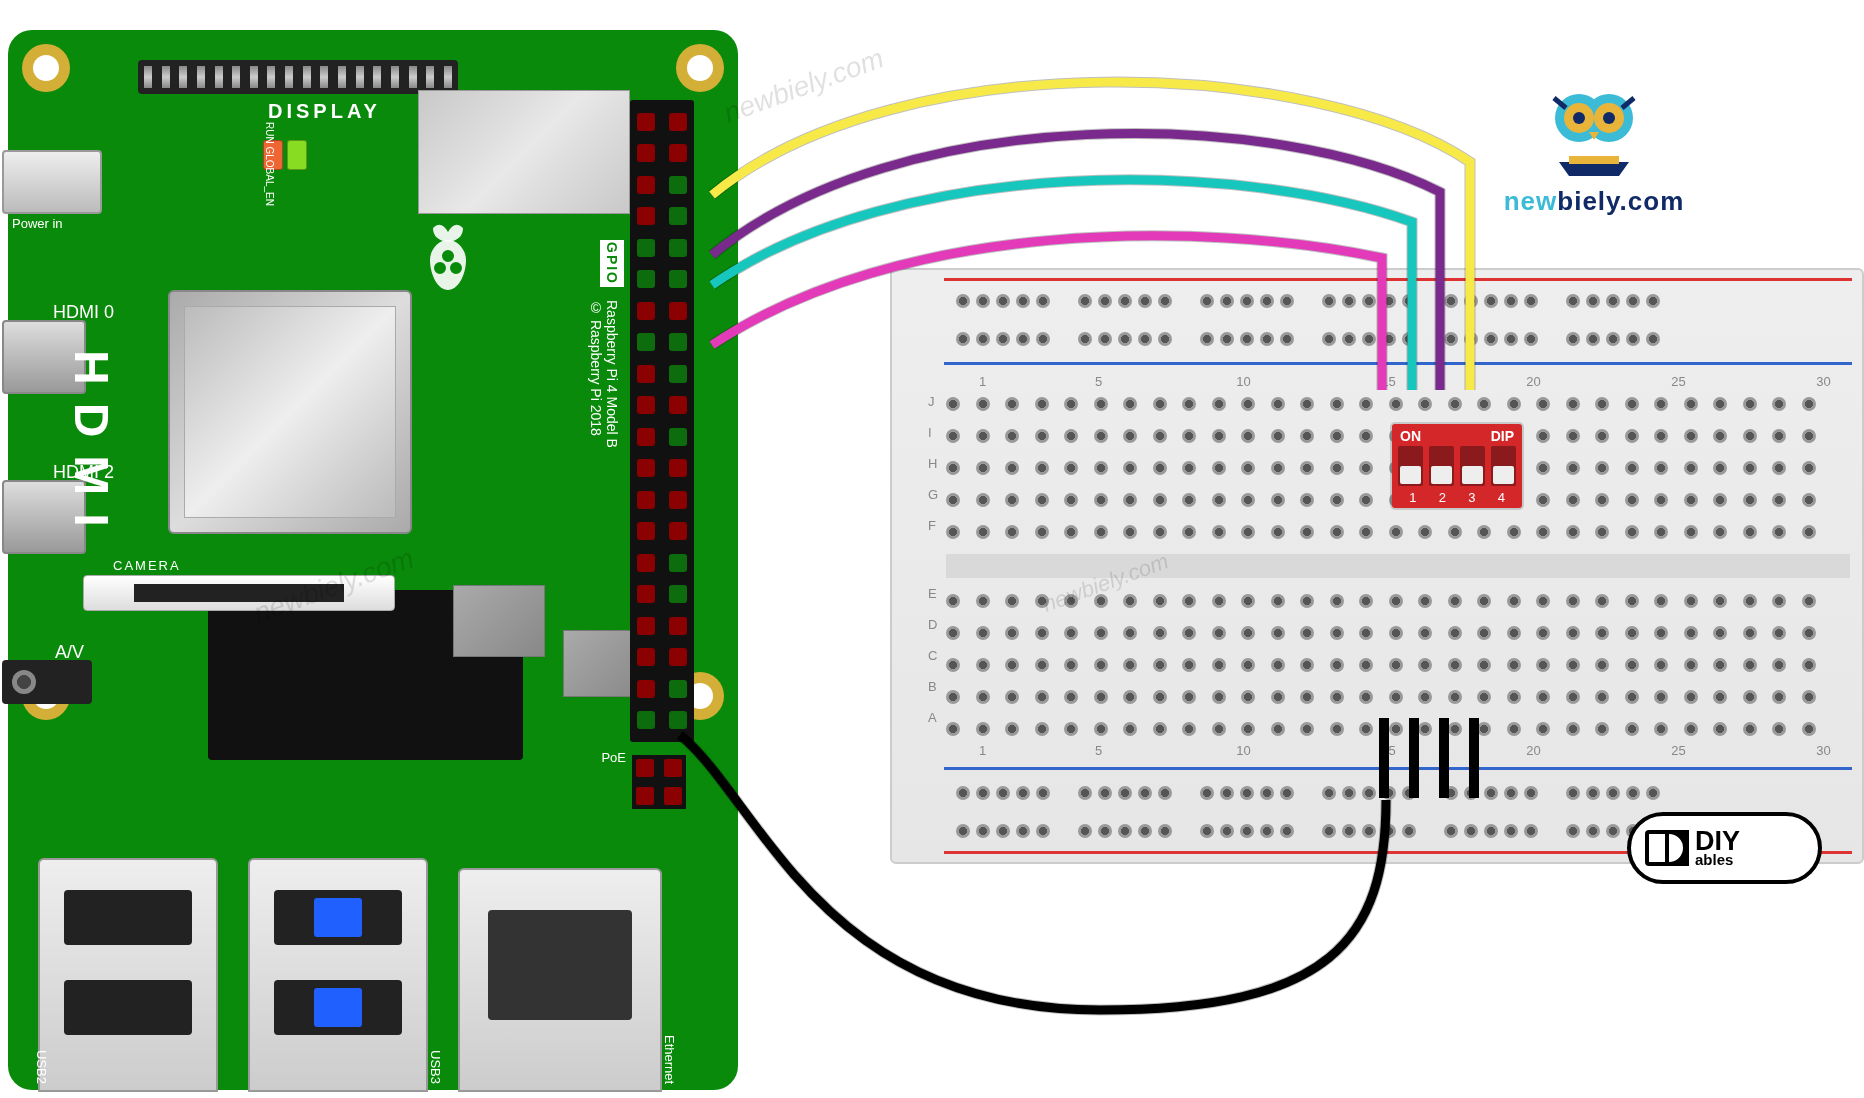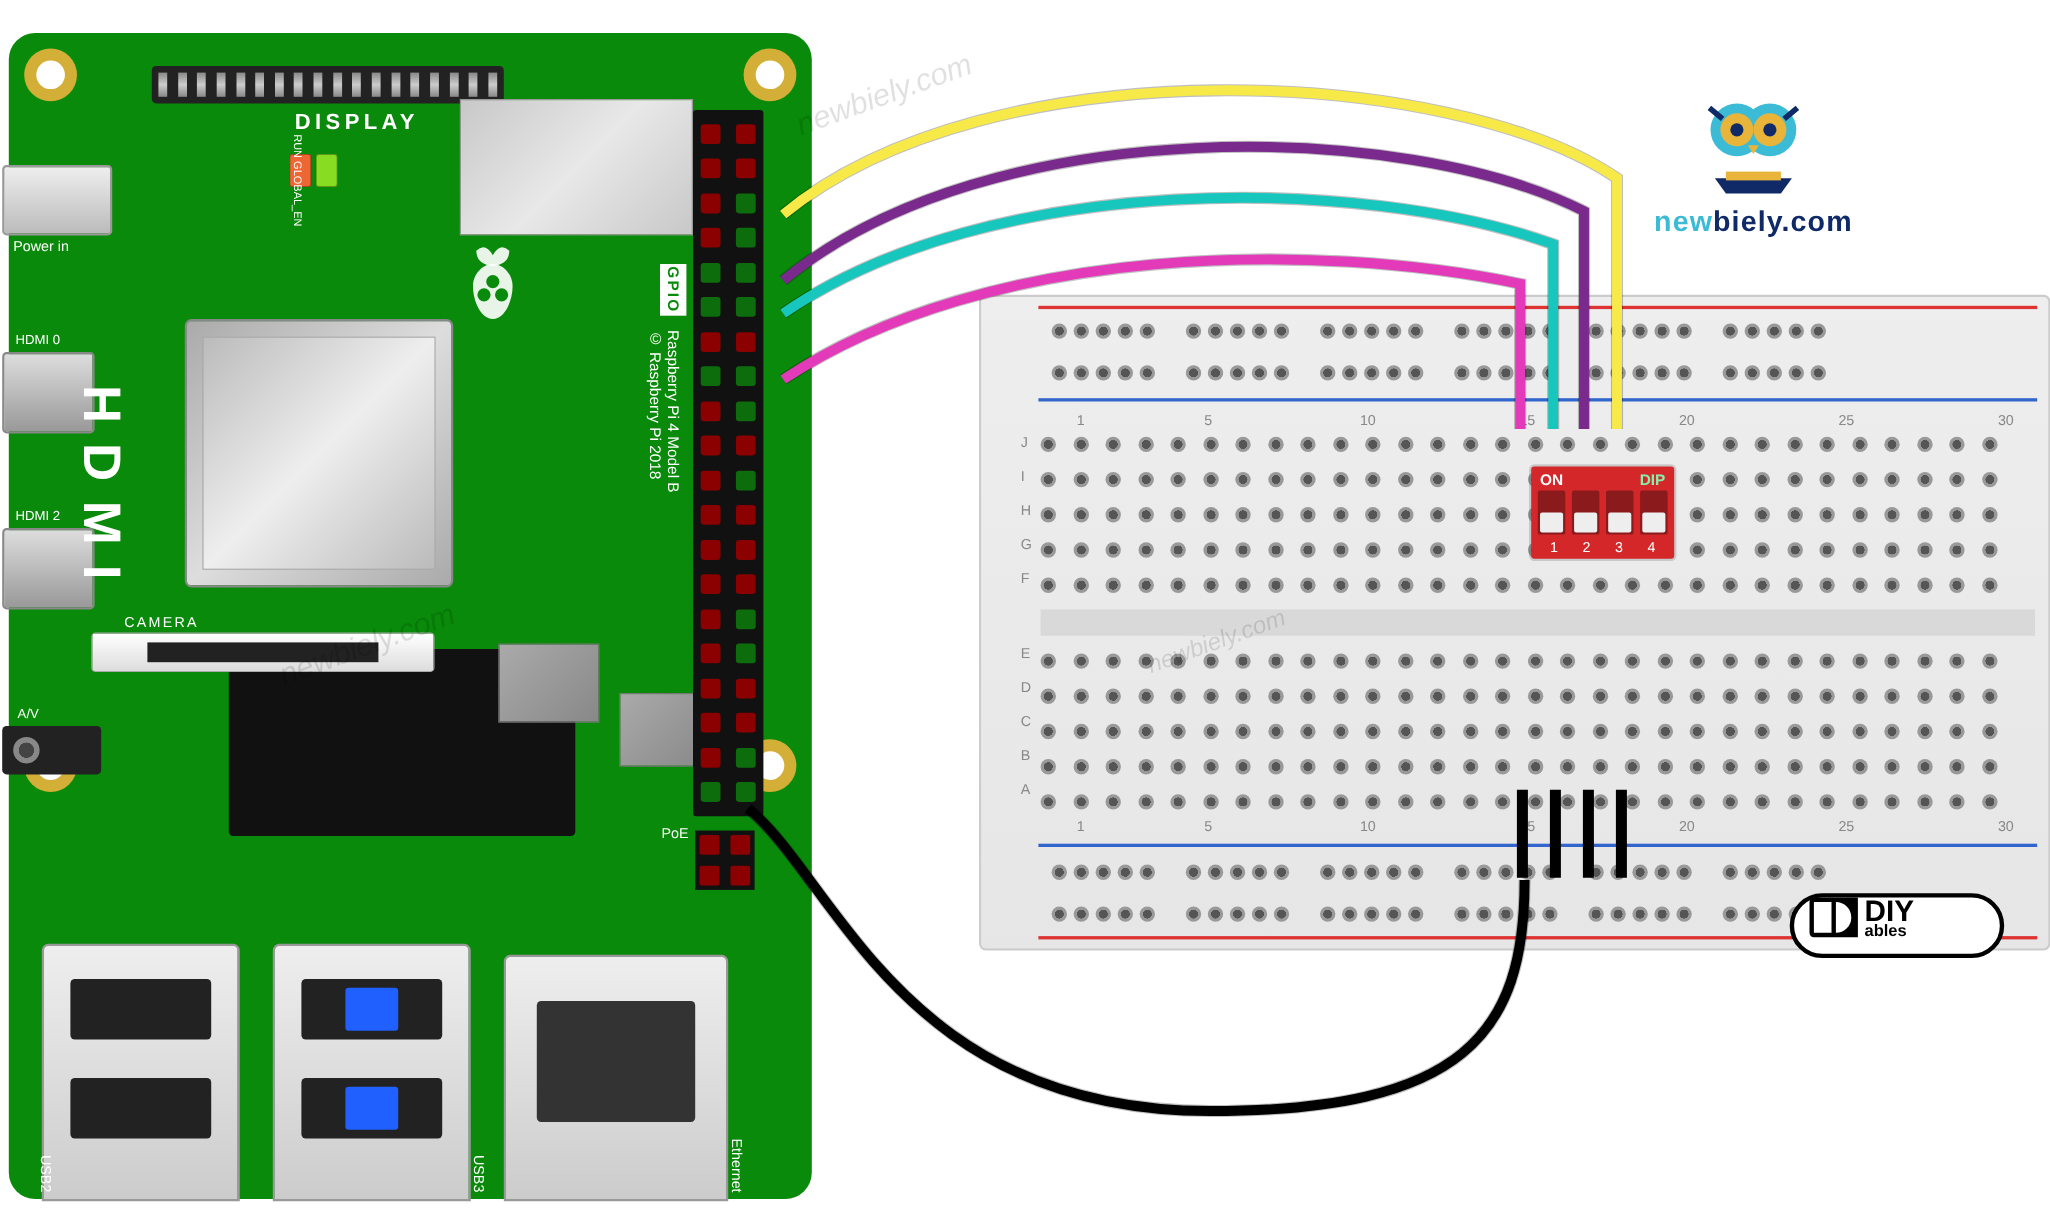--- a/index.html
+++ b/index.html
@@ -135,21 +135,22 @@
     height: 70px;
     background: linear-gradient(#ddd, #999);
     border: 2px solid #888;
     border-radius: 4px;
   }
   .hdmi-port-0 { top: 290px; }
   .hdmi-port-1 { top: 450px; }
   .hdmi-label {
     position: absolute;
     color: #fff;
-    font-size: 12px;
+    font-size: 18px;
+    margin-left: 39px;
   }
   .audio-jack {
     position: absolute;
     left: -6px;
     top: 630px;
     width: 90px;
     height: 44px;
     background: #222;
     border-radius: 4px;
   }
@@ -477,21 +478,21 @@
     left: 8px;
     top: 4px;
     color: #fff;
     font-size: 14px;
     font-weight: 600;
   }
   .dip-label-dip {
     position: absolute;
     right: 8px;
     top: 4px;
-    color: #86efac;
+    color: #ffffff;
     font-size: 14px;
     font-weight: 600;
   }
   .dip-slots {
     position: absolute;
     left: 6px;
     right: 6px;
     top: 22px;
     bottom: 22px;
     display: flex;
@@ -545,26 +546,26 @@
     font-weight: 700;
     color: #102a68;
   }
   .url-box .nb { color: #3bbbd6; }
   
   .diy-badge {
     position: absolute;
     right: 40px;
     top: 542px;
     width: 195px;
-    height: 59px;
+    height: 72px;
     background: #fff;
     border: 4px solid #000;
     border-radius: 36px;
     display: flex;
-    align-items: flex-start;
+    align-items: center;
     padding: 0 14px;
     box-sizing: border-box;
   }
   .diy-icon {
     width: 44px;
     height: 36px;
     background: #000;
     margin-right: 6px;
     display: flex;
     border-radius: 4px 0 0 4px;

